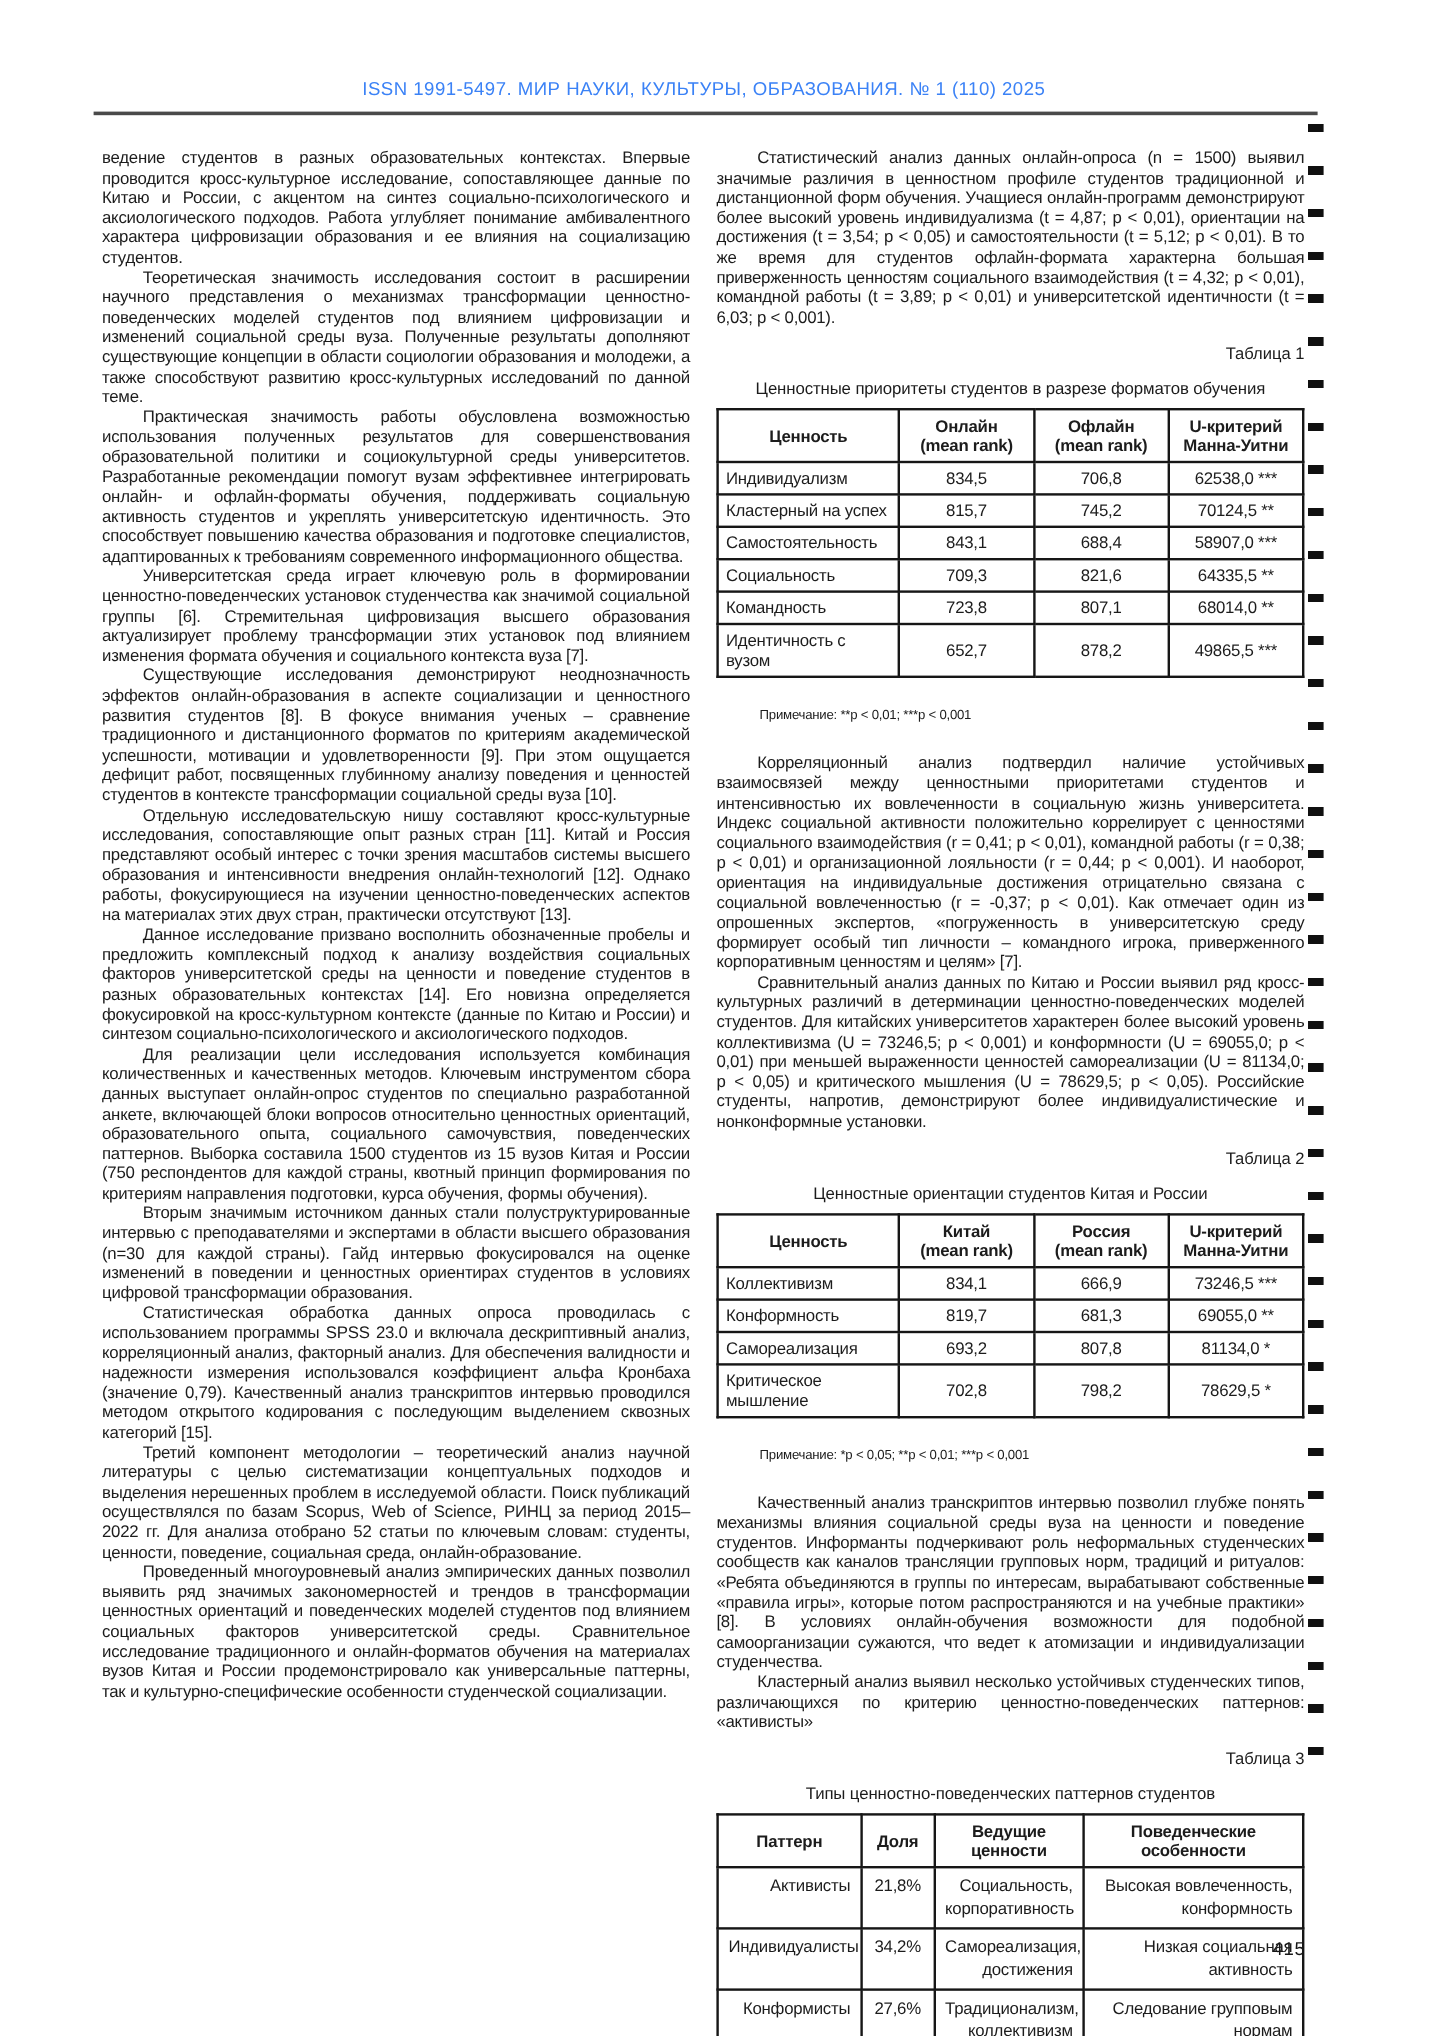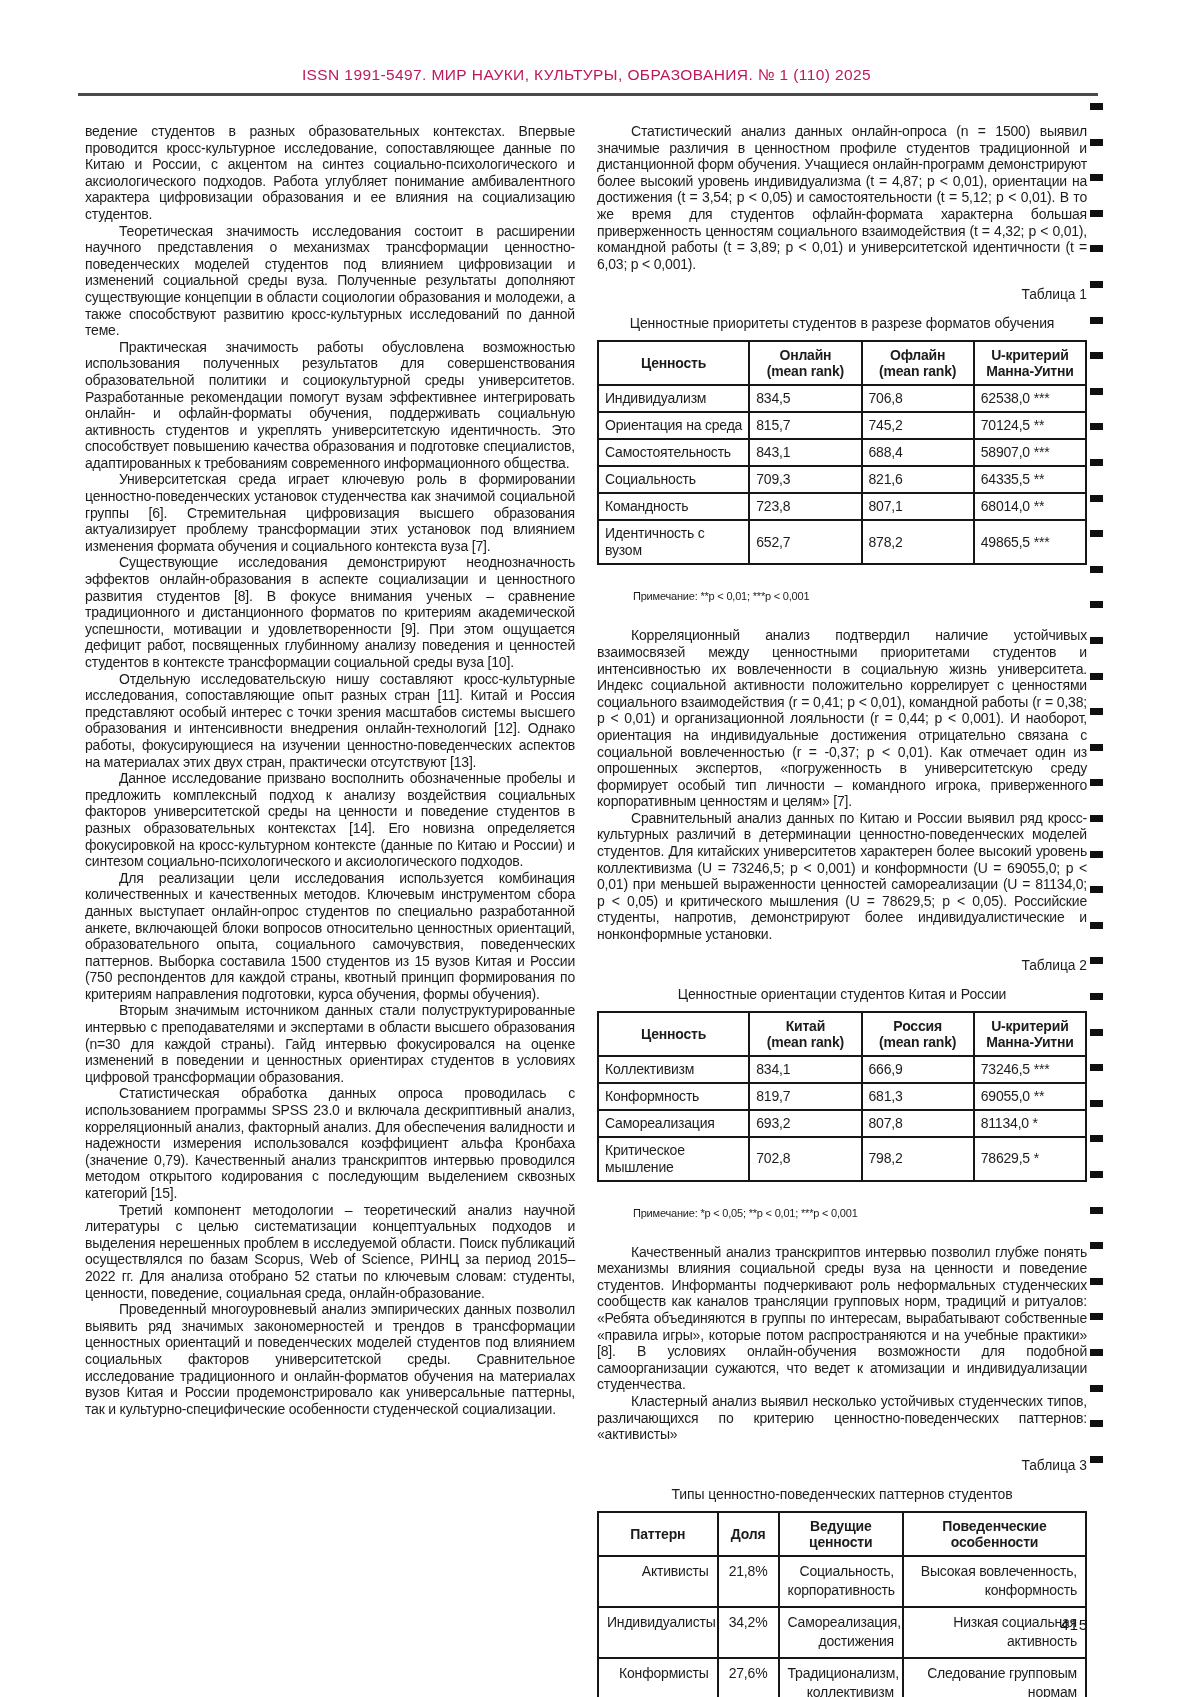--- a/index.html
+++ b/index.html
@@ -6,38 +6,38 @@
   body {
     width:1200px; height:1697px;
     background:#ffffff;
     font-family:"Liberation Sans","DejaVu Sans",sans-serif;
     color:#1c1c1c;
     position:relative;
     overflow:hidden;
   }
   .content { position:absolute; left:85px; top:66px; width:1003px; }
   .journal-header {
-    text-align:center; font-size:15.5px; letter-spacing:.4px; color:#be185d;
+    text-align:center; font-size:15.5px; letter-spacing:.4px; color:#3b82f6;
     white-space:nowrap;
   }
   .header-rule { height:3px; background:#4a4a4a; margin:9px -10px 0 -7px; }
   .columns { display:flex; gap:22px; margin-top:27px; }
   .col { width:490px; flex:0 0 490px; }
   .body-p {
     margin:0; font-size:14px; line-height:16.6px; letter-spacing:-0.2px;
     text-align:justify; text-indent:34px; hyphens:auto; overflow-wrap:break-word;
   }
   .no-indent { text-indent:0; }
   .after-table { margin-top:25px; }
   .table-label { text-align:right; font-size:13.8px; margin:15px 0 0 0; }
   .table-caption { text-align:center; font-size:14px; margin:13px 0 9px 0; letter-spacing:-0.1px; }
   table.data-table { width:100%; border-collapse:collapse; font-size:14px; table-layout:fixed; }
   .data-table th, .data-table td { border:2px solid #161616; }
   .data-table th { font-weight:bold; text-align:center; padding:5px 2px; line-height:16px; letter-spacing:-0.2px; }
-  .data-table td { padding:4px 6px; line-height:17px; letter-spacing:-0.2px; }
+  .data-table td { padding:4px 6px; text-align:center; line-height:17px; letter-spacing:-0.2px; }
   .data-table td.cell-l { text-align:left; }
   table.t12 col.c1 { width:31%; } table.t12 col.c2 { width:23%; }
   table.t12 col.c3 { width:23%; } table.t12 col.c4 { width:23%; }
   table.t3 col.c1 { width:24.5%; } table.t3 col.c2 { width:12.5%; }
   table.t3 col.c3 { width:25.5%; } table.t3 col.c4 { width:37.5%; }
   .t3 th { white-space:pre-line; }
   .t3 td { white-space:pre-line; vertical-align:top; text-align:right; line-height:19.5px; padding:5px 8px; }
   .t3 td.cell-c { text-align:center; }
   .th-l2:empty { display:none; }
   .table-note { font-size:11px; padding-left:36px; margin-top:25px; letter-spacing:-0.2px; }
@@ -107,21 +107,21 @@
             </tr>
           </thead>
           <tbody>
             <tr>
                 <td class="cell-l">Индивидуализм</td>
                 <td>834,5</td>
                 <td>706,8</td>
                 <td>62538,0 ***</td>
               </tr>
             <tr>
-                <td class="cell-l">Ориентация на среда</td>
+                <td class="cell-l">Кластерный на успех</td>
                 <td>815,7</td>
                 <td>745,2</td>
                 <td>70124,5 **</td>
               </tr>
             <tr>
                 <td class="cell-l">Самостоятельность</td>
                 <td>843,1</td>
                 <td>688,4</td>
                 <td>58907,0 ***</td>
               </tr>

